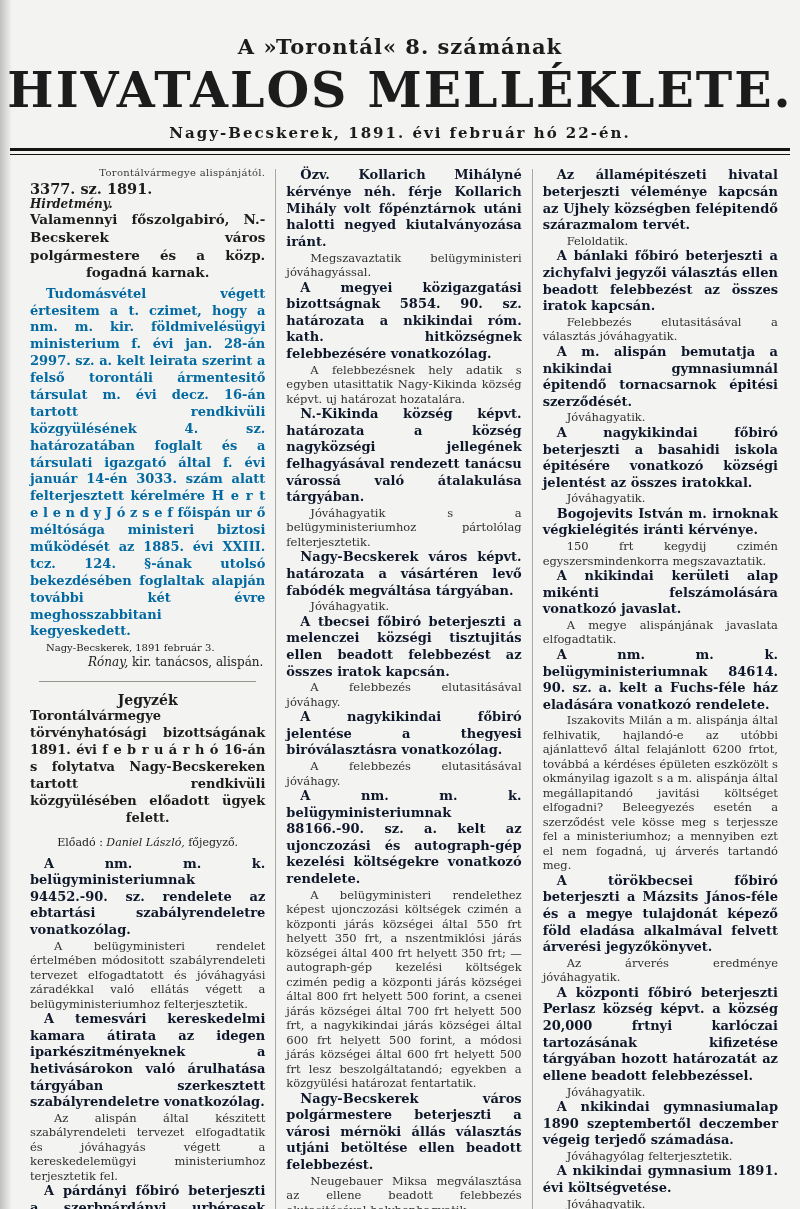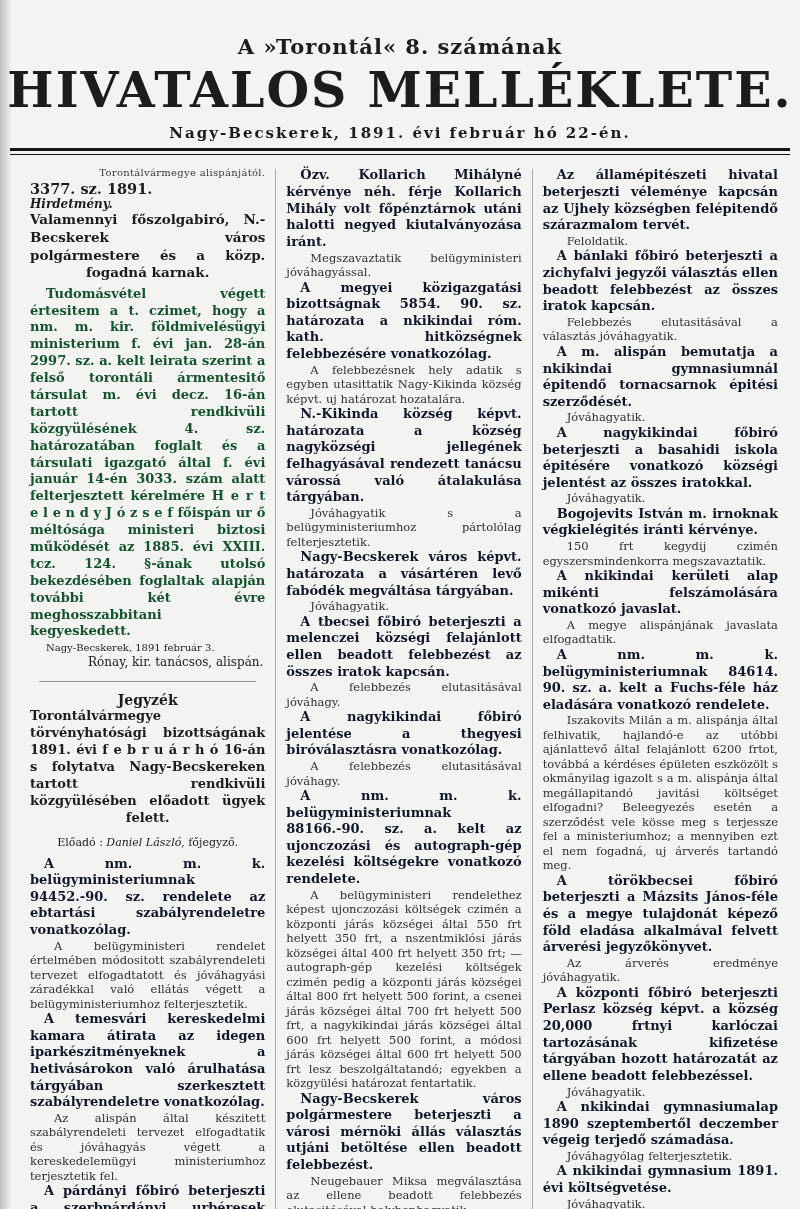--- a/index.html
+++ b/index.html
@@ -37,24 +37,24 @@
   
   .columns{display:flex;align-items:stretch;padding:12px 22px 0 30px;}
   .col{flex:1 1 0;min-width:0;}
   .vrule{width:1px;background:#a9a9a3;margin:2px 10px 40px 10px;}
   
   .col p{margin:0;}
   .from-line{font-size:10px;text-align:right;color:#3a3a38;letter-spacing:.3px;}
   .doc-no{font-size:14.5px;font-weight:bold;margin-top:2px !important;}
   .notice-title{font-size:12px;font-weight:bold;font-style:italic;text-align:left;margin:6px 0 4px 0;}
   .addressee{font-size:13.5px;font-weight:bold;text-align:justify;text-align-last:center;line-height:1.3;}
-  .body-par{font-size:13px;text-align:justify;text-indent:16px;line-height:1.3;margin-top:4px !important;font-weight:bold;color:#14532d;}
+  .body-par{font-size:13px;text-align:justify;text-indent:16px;line-height:1.3;margin-top:4px !important;font-weight:bold;color:#0369a1;}
   .place-date{font-size:10px;text-indent:16px;margin-top:2px !important;}
   .signature{font-size:12px;text-align:right;margin-top:2px !important;padding-right:2px;}
-  .sig-name{}
+  .sig-name{font-style:italic;}
   .section-rule{border:none;border-top:1px solid #97978f;width:92%;margin:12px auto 10px auto;}
   .list-title{font-size:14px;font-weight:bold;text-align:center;margin:0 0 5px 0;}
   .list-subtitle{font-size:13px;font-weight:bold;text-align:justify;text-align-last:center;line-height:1.3;}
   .presenter{font-size:11px;text-align:center;margin:9px 0 7px 0 !important;}
   .presenter .p-name{font-style:italic;}
   .motion{
     font-size:13px;font-weight:bold;text-align:justify;
     text-indent:14px;line-height:1.28;color:#0f172a;
   }
   .resolution{
@@ -102,21 +102,21 @@
     <section class="col">
       <div>
           <p class="motion">Özv. Kollarich Mihályné kérvénye néh. férje Kollarich Mihály volt főpénztárnok utáni halotti negyed kiutalványozása iránt.</p>
           <p class="resolution">Megszavaztatik belügyministeri jóváhagyással.</p>
           <p class="motion">A megyei közigazgatási bizottságnak 5854. 90. sz. határozata a nkikindai róm. kath. hitközségnek felebbezésére vonatkozólag.</p>
           <p class="resolution">A felebbezésnek hely adatik s egyben utasittatik Nagy-Kikinda község képvt. uj határozat hozatalára.</p>
           <p class="motion">N.-Kikinda község képvt. határozata a község nagyközségi jellegének felhagyásával rendezett tanácsu várossá való átalakulása tárgyában.</p>
           <p class="resolution">Jóváhagyatik s a belügyministeriumhoz pártolólag felterjesztetik.</p>
           <p class="motion">Nagy-Becskerek város képvt. határozata a vásártéren levő fabódék megváltása tárgyában.</p>
           <p class="resolution">Jóváhagyatik.</p>
-          <p class="motion">A tbecsei főbiró beterjeszti a melenczei községi felajánlott ellen beadott felebbezést az összes iratok kapcsán.</p>
+          <p class="motion">A tbecsei főbiró beterjeszti a melenczei községi tisztujitás ellen beadott felebbezést az összes iratok kapcsán.</p>
           <p class="resolution">A felebbezés elutasitásával jóváhagy.</p>
           <p class="motion">A nagykikindai főbiró jelentése a thegyesi biróválasztásra vonatkozólag.</p>
           <p class="resolution">A felebbezés elutasitásával jóváhagy.</p>
           <p class="motion">A nm. m. k. belügyministeriumnak 88166.-90. sz. a. kelt az ujonczozási és autograph-gép kezelési költségekre vonatkozó rendelete.</p>
           <p class="resolution">A belügyministeri rendelethez képest ujonczozási költségek czimén a központi járás községei által 550 frt helyett 350 frt, a nszentmiklósi járás községei által 400 frt helyett 350 frt; — autograph-gép kezelési költségek czimén pedig a központi járás községei által 800 frt helyett 500 forint, a csenei járás községei által 700 frt helyett 500 frt, a nagykikindai járás községei által 600 frt helyett 500 forint, a módosi járás községei által 600 frt helyett 500 frt lesz beszolgáltatandó; egyekben a közgyülési határozat fentartatik.</p>
           <p class="motion">Nagy-Becskerek város polgármestere beterjeszti a városi mérnöki állás választás utjáni betöltése ellen beadott felebbezést.</p>
           <p class="resolution">Neugebauer Miksa megválasztása az ellene beadott felebbezés elutasitásával helybenhagyatik.</p>
         </div>
 
     </section>

